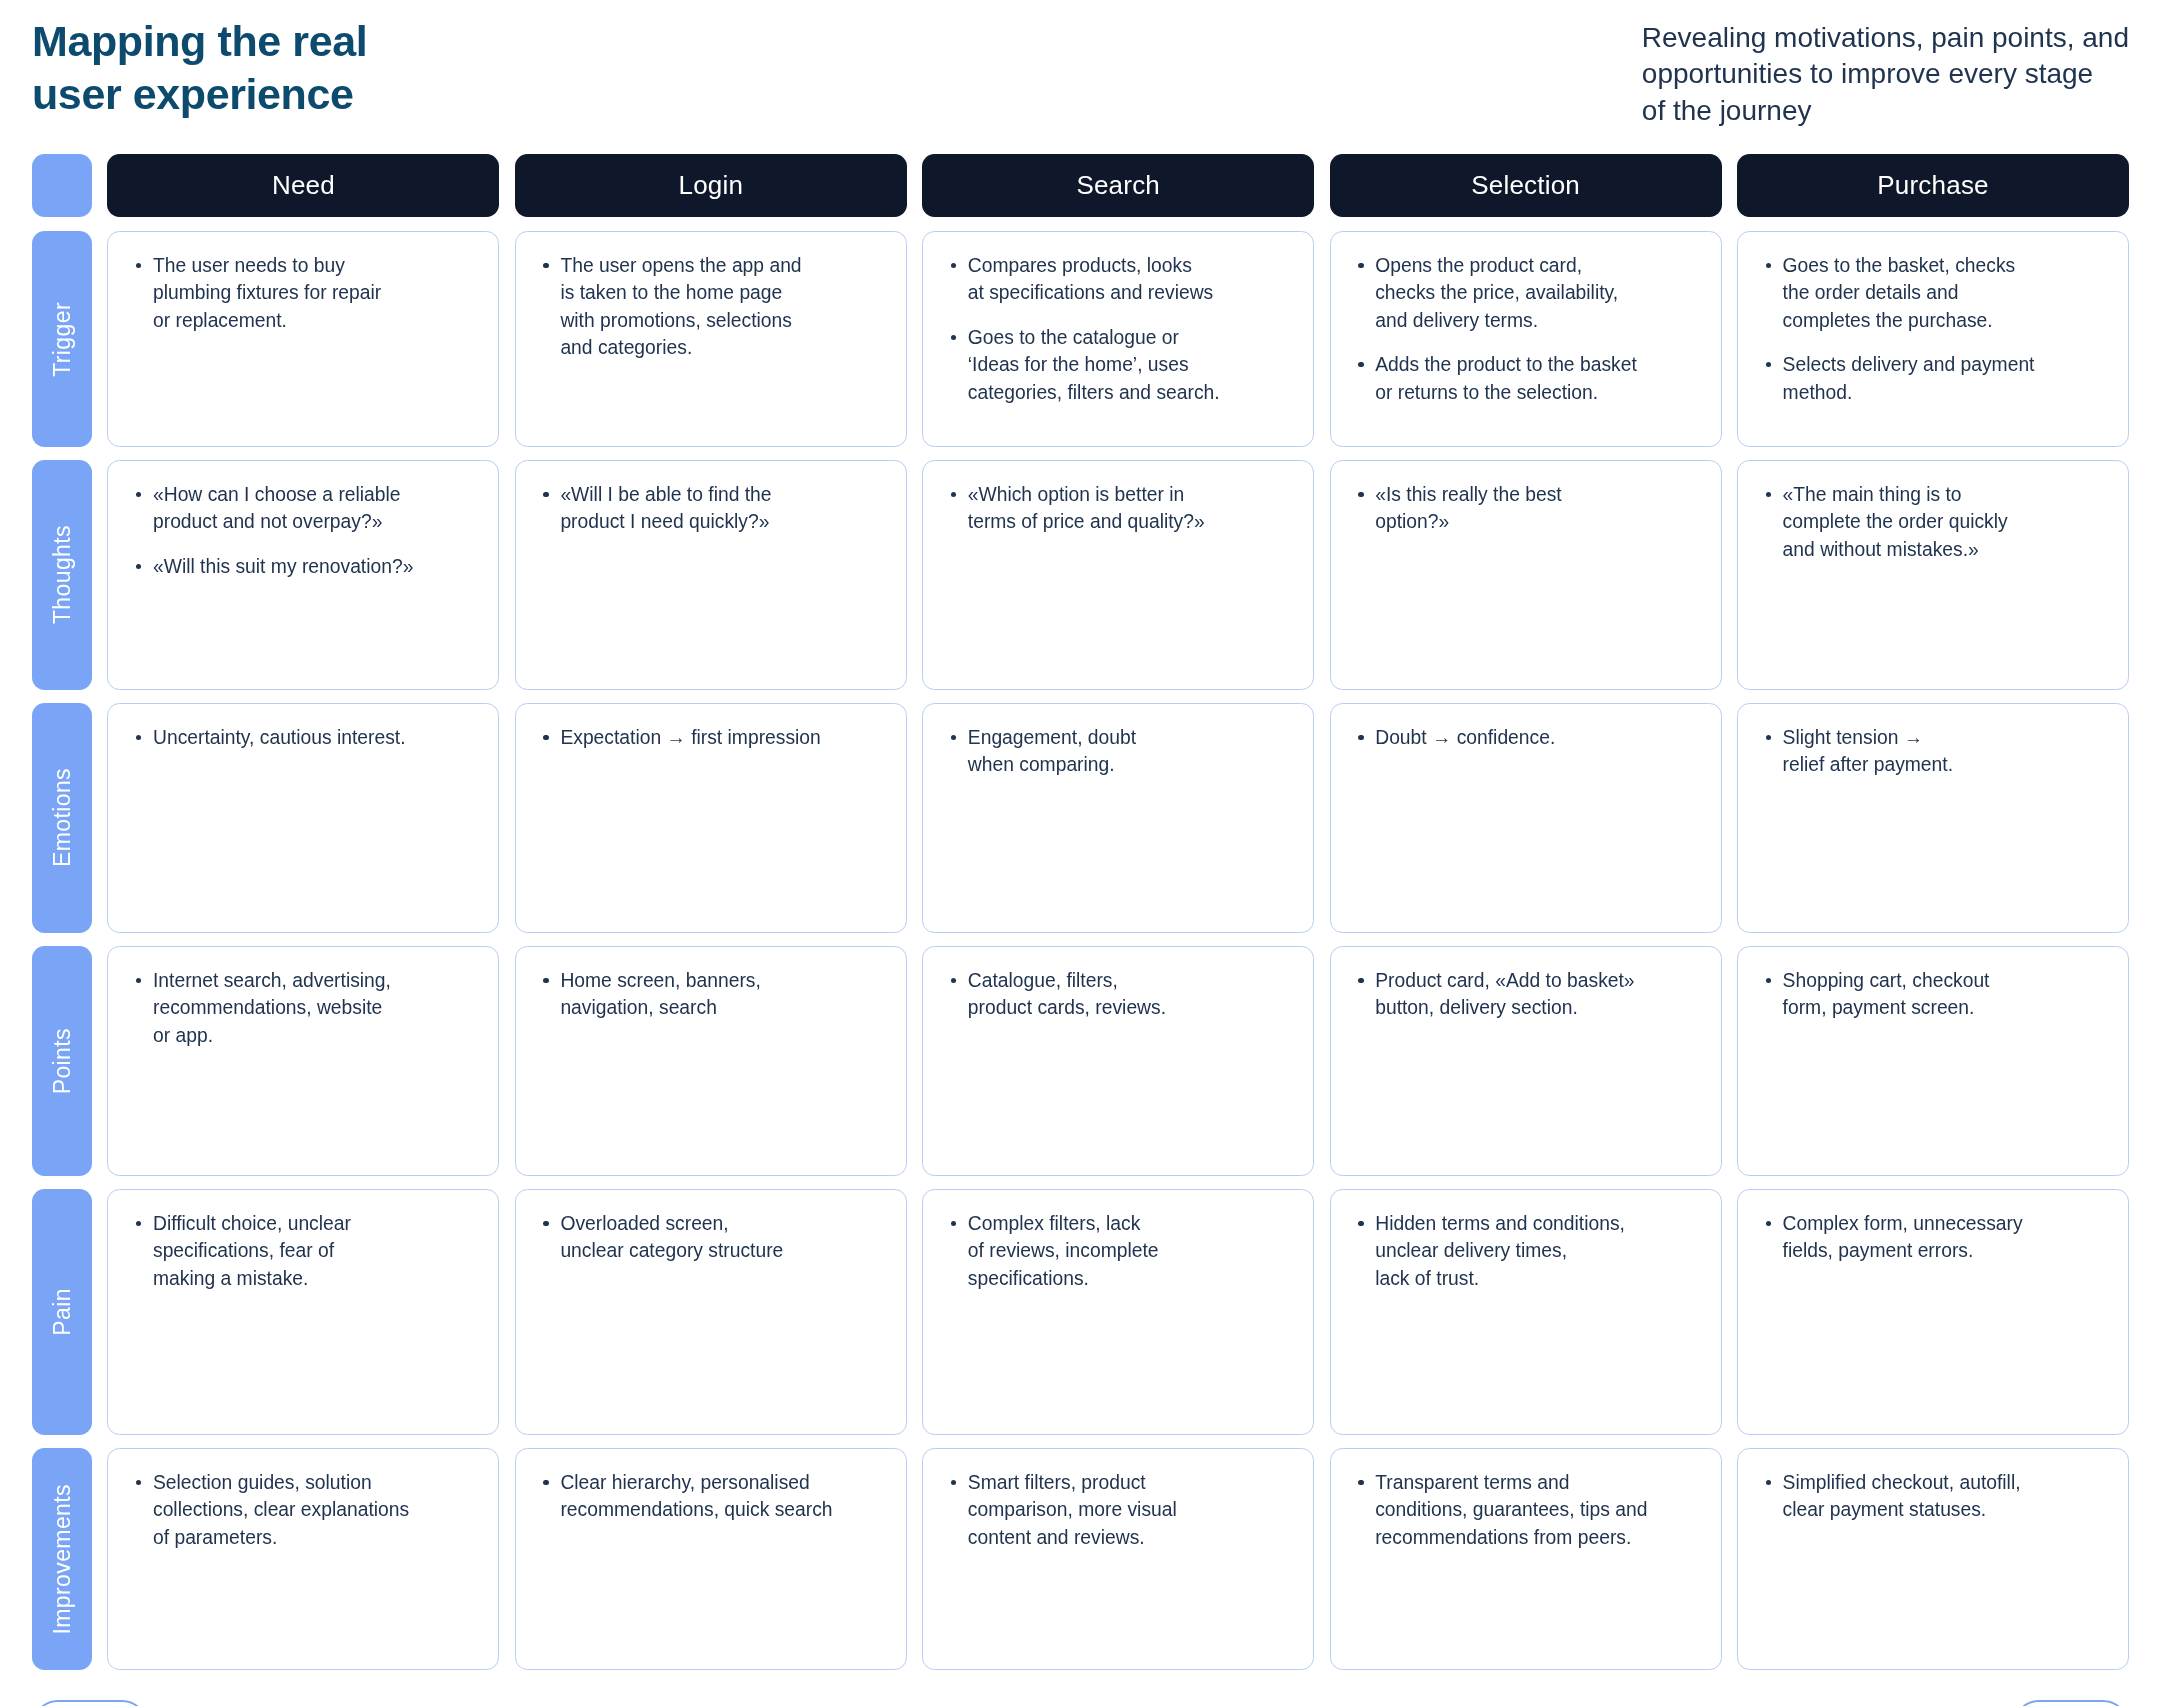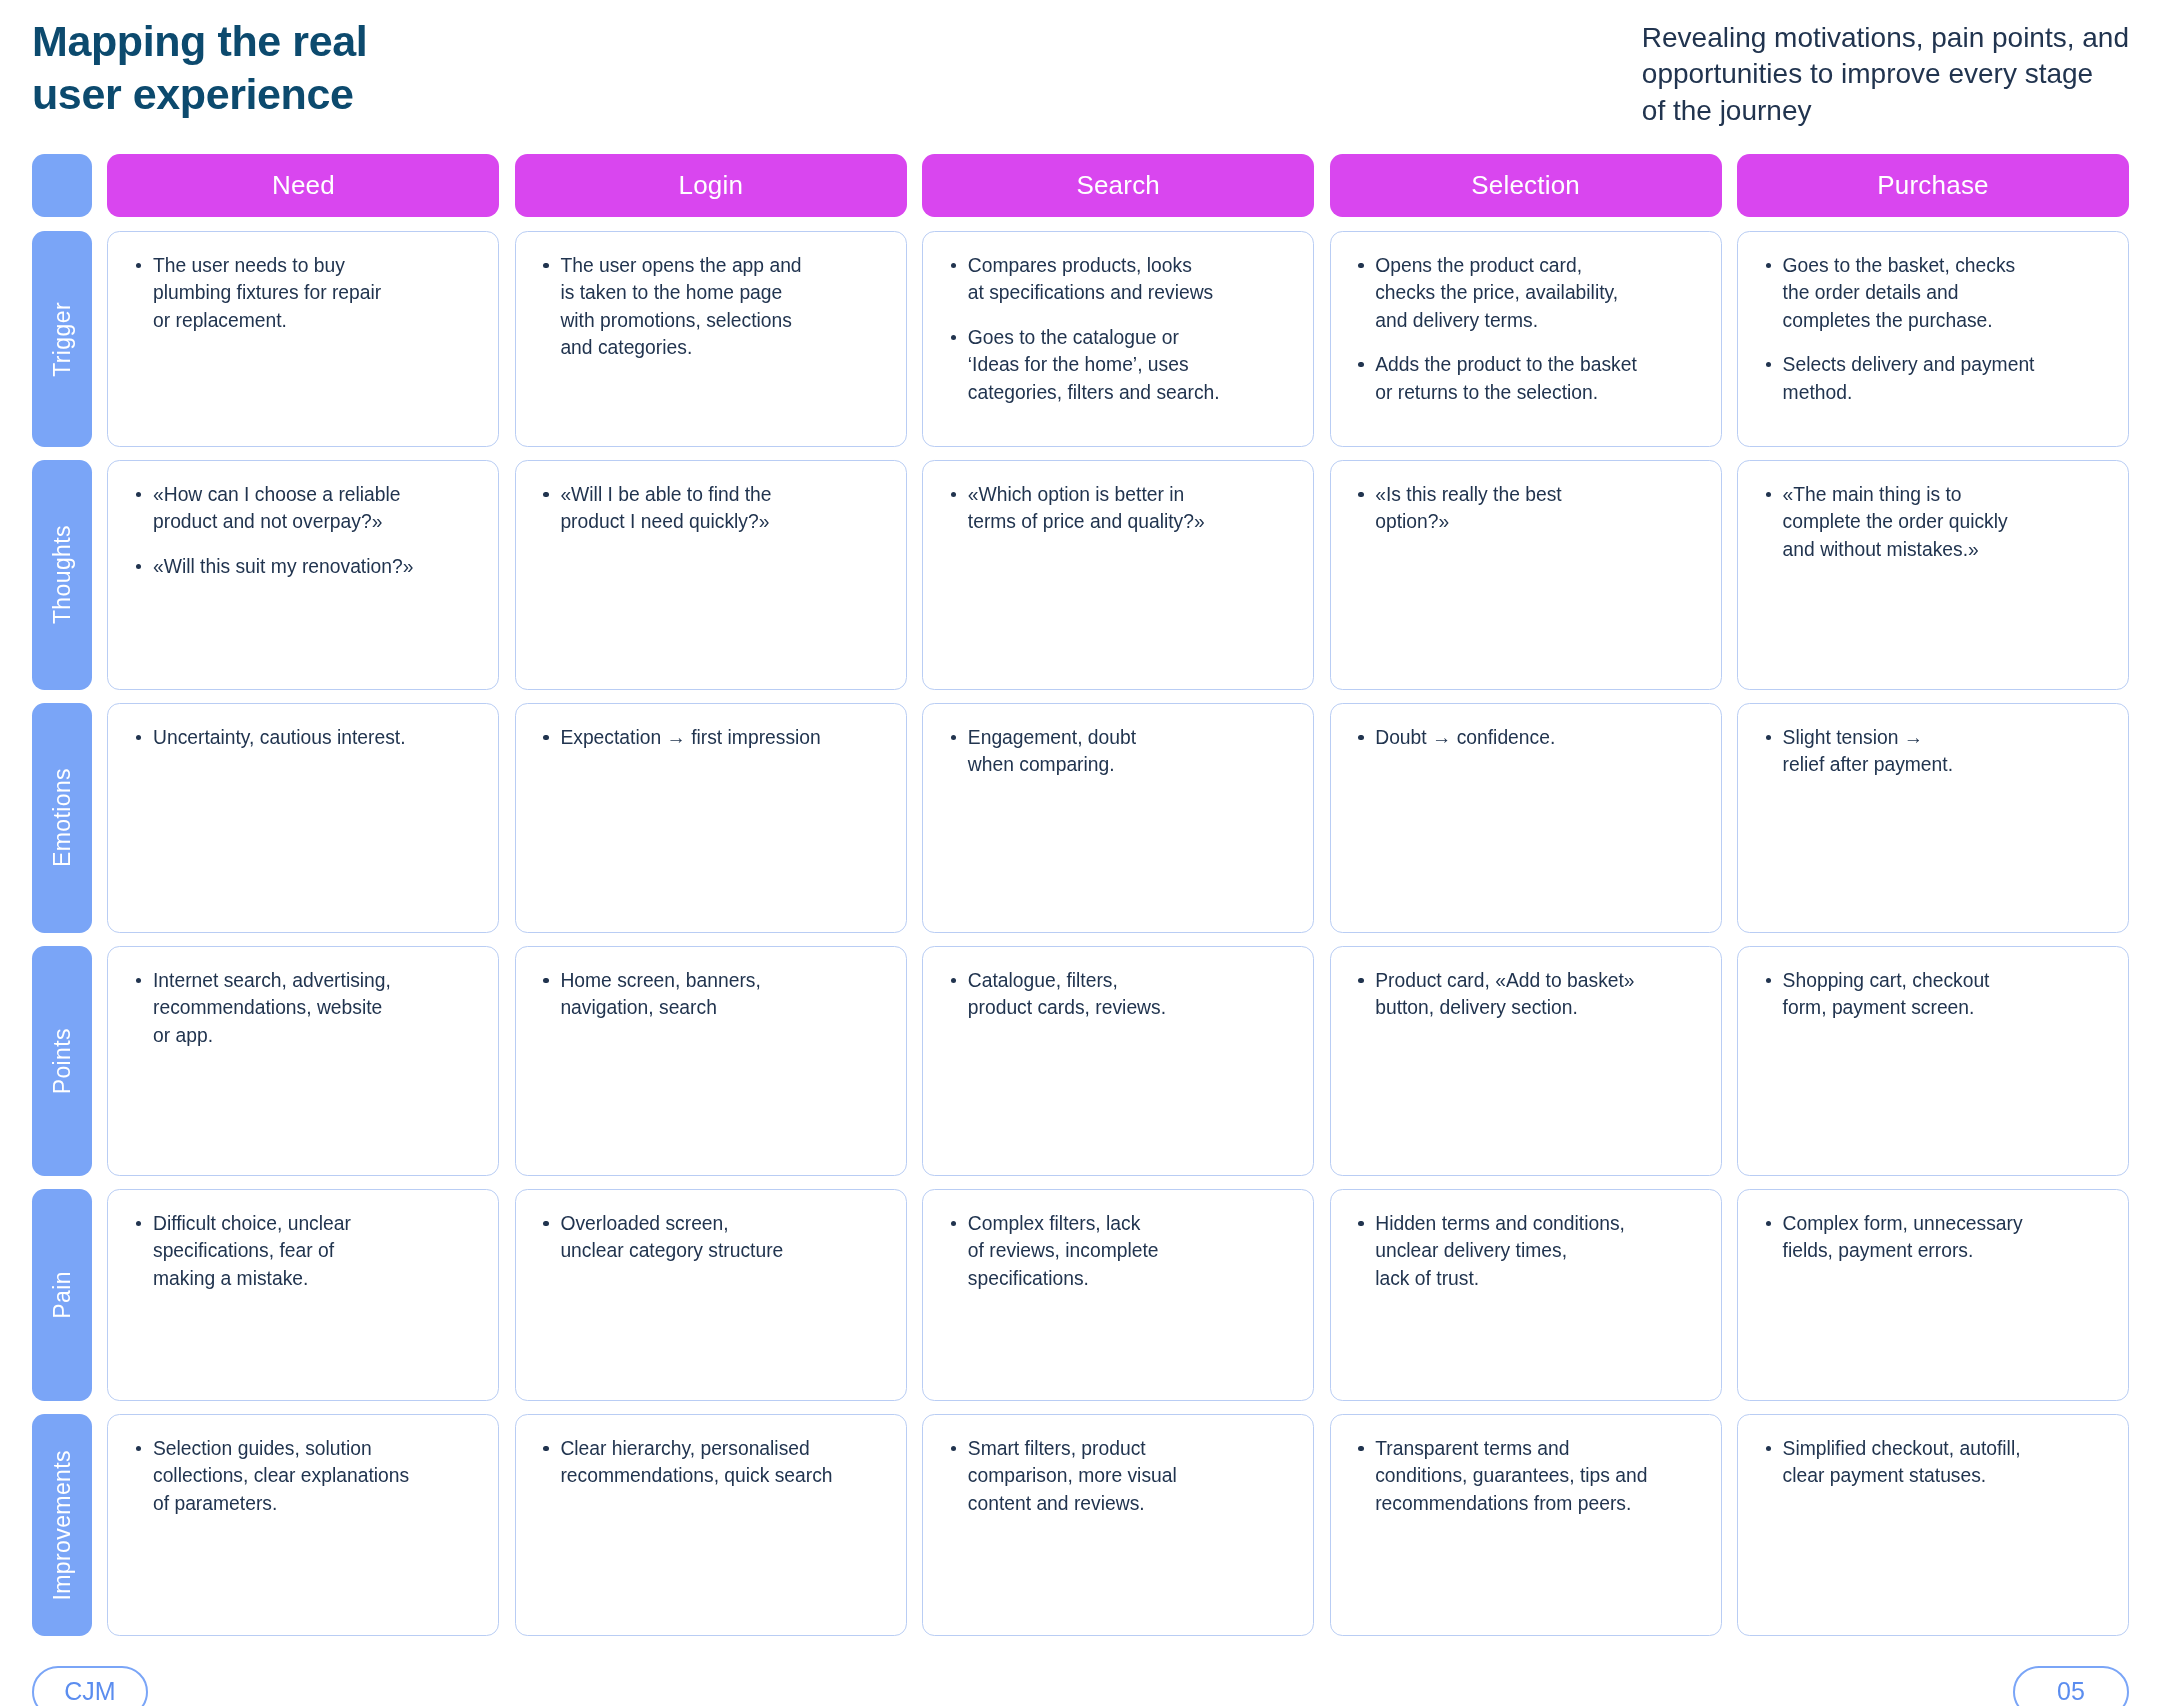--- a/index.html
+++ b/index.html
@@ -79,21 +79,21 @@
     transform: rotate(180deg);
     letter-spacing: 0.4px;
     white-space: nowrap;
   }
 
   .rail.spacer { background: #7aa5f7; }
 
   
   .stage {
     flex: 1 1 0;
-    background: #d946ef;
+    background: #0f172a;
     border-radius: 12.4px;
     height: 63px;
     display: flex;
     align-items: center;
     justify-content: center;
   }
 
   .stage-label {
     color: #ffffff;
     font-size: 26px;
@@ -140,21 +140,21 @@
     height: 5.4px;
     border-radius: 50%;
     background: #21344f;
   }
 
   
   .r-trigger .rail, .r-trigger .cell { height: 216px; }
   .r-thoughts .rail, .r-thoughts .cell { height: 230px; }
   .r-emotions .rail, .r-emotions .cell { height: 230px; }
   .r-points   .rail, .r-points   .cell { height: 230px; }
-  .r-pain     .rail, .r-pain     .cell { height: 212px; }
+  .r-pain     .rail, .r-pain     .cell { height: 246px; }
   .r-improve  .rail, .r-improve  .cell { height: 222px; }
 
   
   .footer {
     display: flex;
     align-items: center;
     justify-content: space-between;
     padding: 17px 32px 0 32px;
   }
 

